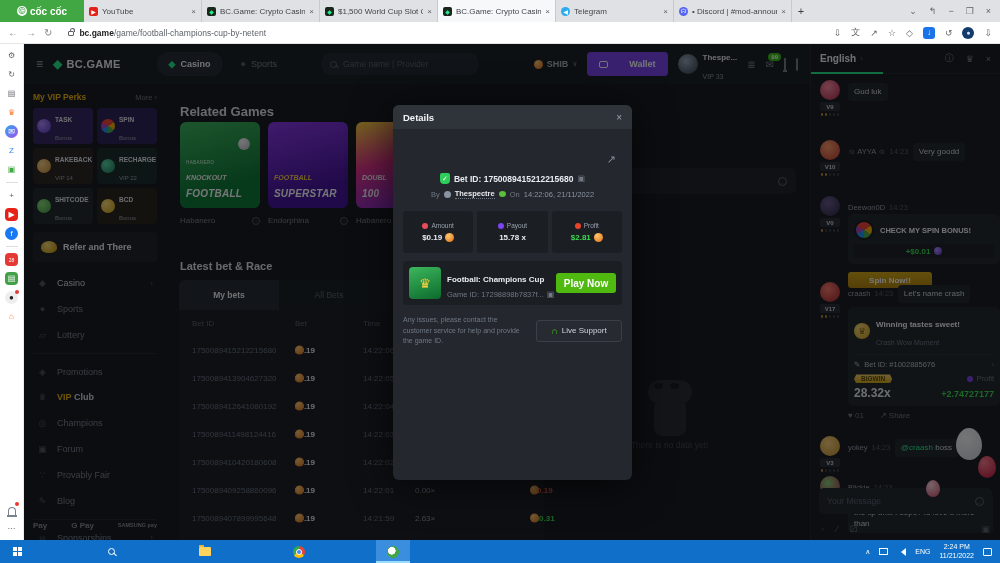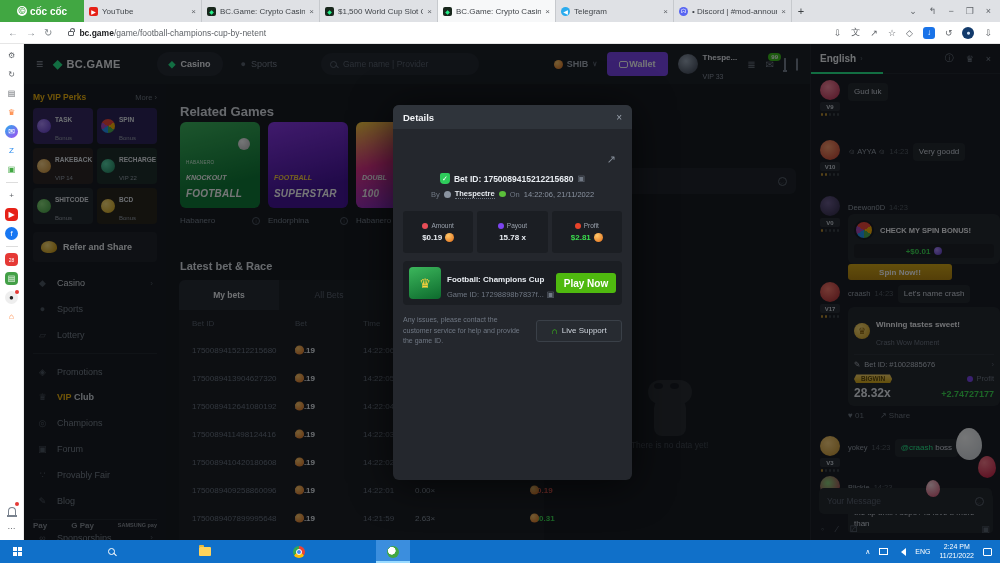--- a/index.html
+++ b/index.html
@@ -50,21 +50,21 @@
 .navpill.on{background:#242830;color:#f2f4f7;font-weight:bold}
 .srch{display:flex;align-items:center;gap:6px;width:158px;height:22px;background:#22262d;border-radius:12px;padding:0 9px;margin-left:22px}
 .mag{width:7px;height:7px;border:1.3px solid #5a626e;border-radius:50%;position:relative;flex:none}
 .mag:after{content:"";position:absolute;width:4px;height:1.3px;background:#5a626e;transform:rotate(45deg);right:-3px;bottom:-1px}
 .srch input{background:none;border:none;outline:none;color:#5a626e;font-size:8.5px;width:100%;font-family:inherit}
 .srch input::placeholder{color:#5a626e}
 .hdr-right{margin-left:auto;display:flex;align-items:center;gap:10px}
 .coin{display:inline-block;width:9px;height:9px;border-radius:50%;background:radial-gradient(circle at 35% 30%,#ffc96b,#e8822c 75%);vertical-align:-1px;flex:none}
 .cur{display:flex;align-items:center;gap:4px;color:#aab2bd;font-size:9px;font-weight:bold}
 .chev{color:#5a626e;font-size:7px}
-.walletbtn{display:flex;align-items:center;gap:1px;height:24px;padding:0 12px;background:#7d44f0;border-radius:4px;color:#fff;font-size:9px;font-weight:bold}
+.walletbtn{display:flex;align-items:center;gap:21px;height:24px;padding:0 12px;background:#7d44f0;border-radius:4px;color:#fff;font-size:9px;font-weight:bold}
 .wic{width:9px;height:7px;border:1.2px solid #fff;border-radius:2px}
 .uav{width:20px;height:20px;border-radius:50%;background:radial-gradient(circle at 40% 35%,#9aa6b5,#4a5260 75%);flex:none}
 .uinfo{line-height:1.2}
 .uname{color:#e8ecf1;font-size:8px;font-weight:bold}
 .uvip{color:#8a93a0;font-size:7px}
 .hic{color:#79828e;font-size:10px;position:relative}
 .mailbadge{position:absolute;top:-6px;right:-7px;background:#3bc117;color:#fff;font-size:6px;font-weight:bold;border-radius:6px;padding:0 3px;line-height:8px}
 .bell{width:8px;height:8px;border:1.2px solid #79828e;border-bottom:none;border-radius:5px 5px 0 0;position:relative;margin-top:2px}
 .bell:after{content:"";position:absolute;bottom:-2px;left:-2px;right:-2px;height:1.2px;background:#79828e}
 .chatic{width:9px;height:8px;border:1.2px solid #79828e;border-radius:3px;position:relative;overflow:hidden}
@@ -173,21 +173,21 @@
 .mname{color:#98a0ab;font-size:7.5px;margin-bottom:2px;white-space:nowrap;overflow:hidden}
 .mtime{color:#545b64;margin-left:4px}
 .bub{display:inline-block;background:#23262c;border-radius:4px;padding:4px 6px;color:#cfd5dd;font-size:8px;line-height:1.3;max-width:100%}
 .mention{color:#24ee89}
 .ccard{background:#23262c;border-radius:6px;padding:6px;width:152px}
 .spinrow{display:flex;gap:6px;align-items:center}
 .wheel{width:20px;height:20px;border-radius:50%;background:conic-gradient(#f44336 0 60deg,#ffb300 0 120deg,#4caf50 0 180deg,#2196f3 0 240deg,#ab47bc 0 300deg,#f44336 0);flex:none;border:2px solid #17191f}
 .sptitle{color:#f5f6f8;font-size:7.5px;font-weight:bold}
 .spamt{margin-top:4px;background:#1b1e23;border-radius:3px;height:14px;display:flex;align-items:center;justify-content:center;gap:4px;font-size:8px;font-weight:bold;color:#3bdc4e}
 .pcoin{width:8px;height:8px;border-radius:50%;background:radial-gradient(circle at 35% 35%,#b08cff,#5b34c4)}
-.spinbtn{margin-top:0;width:104px;height:16px;background:linear-gradient(#d8a912,#b6850b);border-radius:3px;color:#fff;font-size:8px;font-weight:bold;display:flex;align-items:center;justify-content:center}
+.spinbtn{margin-top:8px;width:84px;height:16px;background:linear-gradient(#d8a912,#b6850b);border-radius:3px;color:#fff;font-size:8px;font-weight:bold;display:flex;align-items:center;justify-content:center}
 .winhead{display:flex;gap:6px;align-items:center}
 .medal{width:16px;height:16px;border-radius:50%;background:radial-gradient(circle at 35% 35%,#ffe07a,#cf9a12);color:#8a5d00;font-size:9px;display:flex;align-items:center;justify-content:center;flex:none}
 .wt1{color:#f5f6f8;font-size:8px;font-weight:bold}
 .wt2{color:#707884;font-size:7px}
 .wdiv{height:1px;background:#2c3036;margin:5px 0}
 .betidrow{display:flex;align-items:center;gap:4px;color:#b9c0c9;font-size:7.5px}
 .betidrow .arr{margin-left:auto;color:#5a626e}
 .bigrow{display:flex;align-items:center;margin-top:5px}
 .bigwin{background:linear-gradient(#ffd86b,#d8a912);color:#5c4503;font-size:6.5px;font-weight:bold;padding:1px 7px;clip-path:polygon(6% 0,94% 0,100% 50%,94% 100%,6% 100%,0 50%)}
 .plab{margin-left:auto;color:#707884;font-size:7.5px;display:flex;align-items:center;gap:3px}
@@ -422,21 +422,21 @@
             <span class="pic"></span>
             <span class="pt"><span class="pl">SHITCODE</span><br><span class="ps">Bonus</span></span>
           </div>
         <div class="perk pk5">
             <span class="pic"></span>
             <span class="pt"><span class="pl">BCD</span><br><span class="ps">Bonus</span></span>
           </div>
       </div>
       <div class="refer">
           <span class="coins"></span>
-          <span>Refer and Share</span>
+          <span>Refer and There</span>
         </div>
       <div class="menu">
         <div class="mi miwhite">
             <span class="ic">◆</span>
             <span class="grow">Casino</span>
             <span class="arr">›</span>
           </div>
         <div class="mi">
             <span class="ic">●</span>
             <span class="grow">Sports</span>

